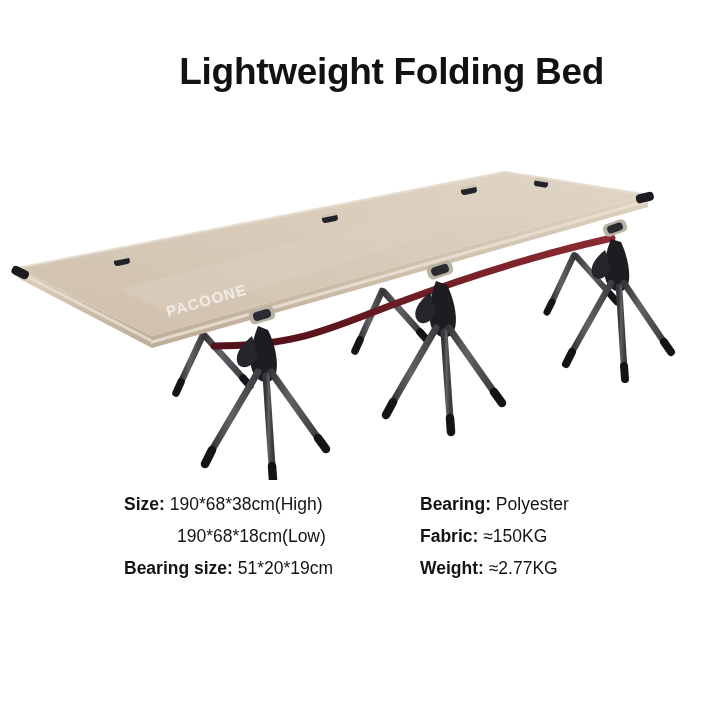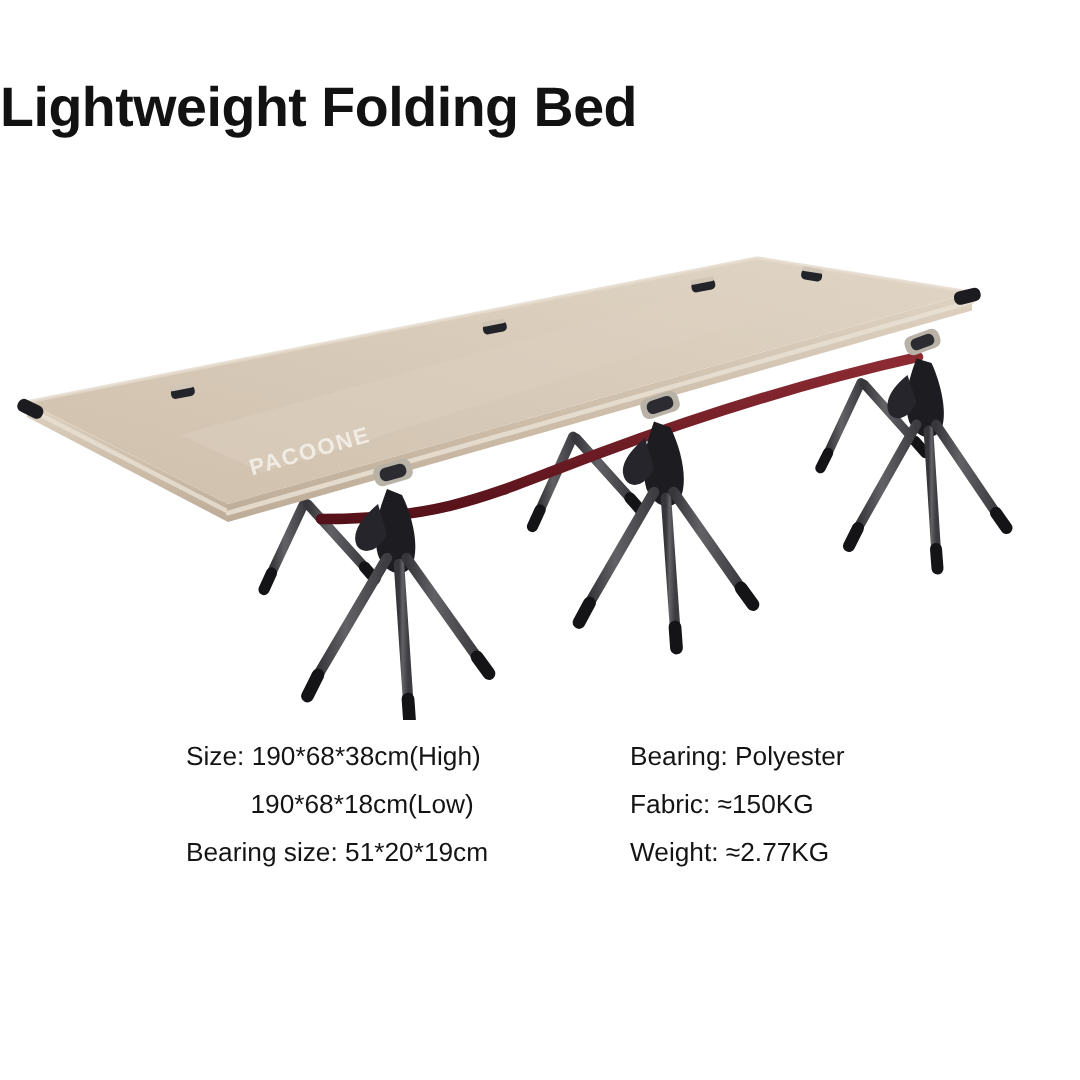--- a/index.html
+++ b/index.html
@@ -15,21 +15,21 @@
     font-family: "Liberation Sans", sans-serif;
     -webkit-font-smoothing: antialiased;
   }
 
   
   .title {
     position: absolute;
     left: 0;
     top: 52px;
     width: 604px;
-    text-align: left;
+    text-align: right;
     font-size: 37px;
     font-weight: 700;
     color: #121212;
     letter-spacing: -0.3px;
     line-height: 1.1;
   }
 
   
   .product-stage {
     position: absolute;
@@ -53,29 +53,29 @@
     height: 150px;
   }
   .spec-row {
     position: absolute;
     font-size: 17.5px;
     color: #141414;
     white-space: nowrap;
     line-height: 1;
   }
   .spec-row .k {
-    font-weight: 400;
+    font-weight: 700;
     margin-top: 20px;
   }
   .spec-row .v {
     font-weight: 400;
   }
 
   .r-size      { left: 124px; top: 4px;  }
-  .r-size2     { left: 167px; top: 36px; }
+  .r-size2     { left: 177px; top: 36px; }
   .r-storage   { left: 124px; top: 68px; }
   .r-support   { left: 124px; top: 100px;}
   .r-fabric    { left: 420px; top: 4px;  }
   .r-bearing   { left: 420px; top: 36px; }
   .r-weight    { left: 420px; top: 68px; }
 </style>
 </head>
 <body>
 
 <div class="title">Lightweight Folding Bed</div>

